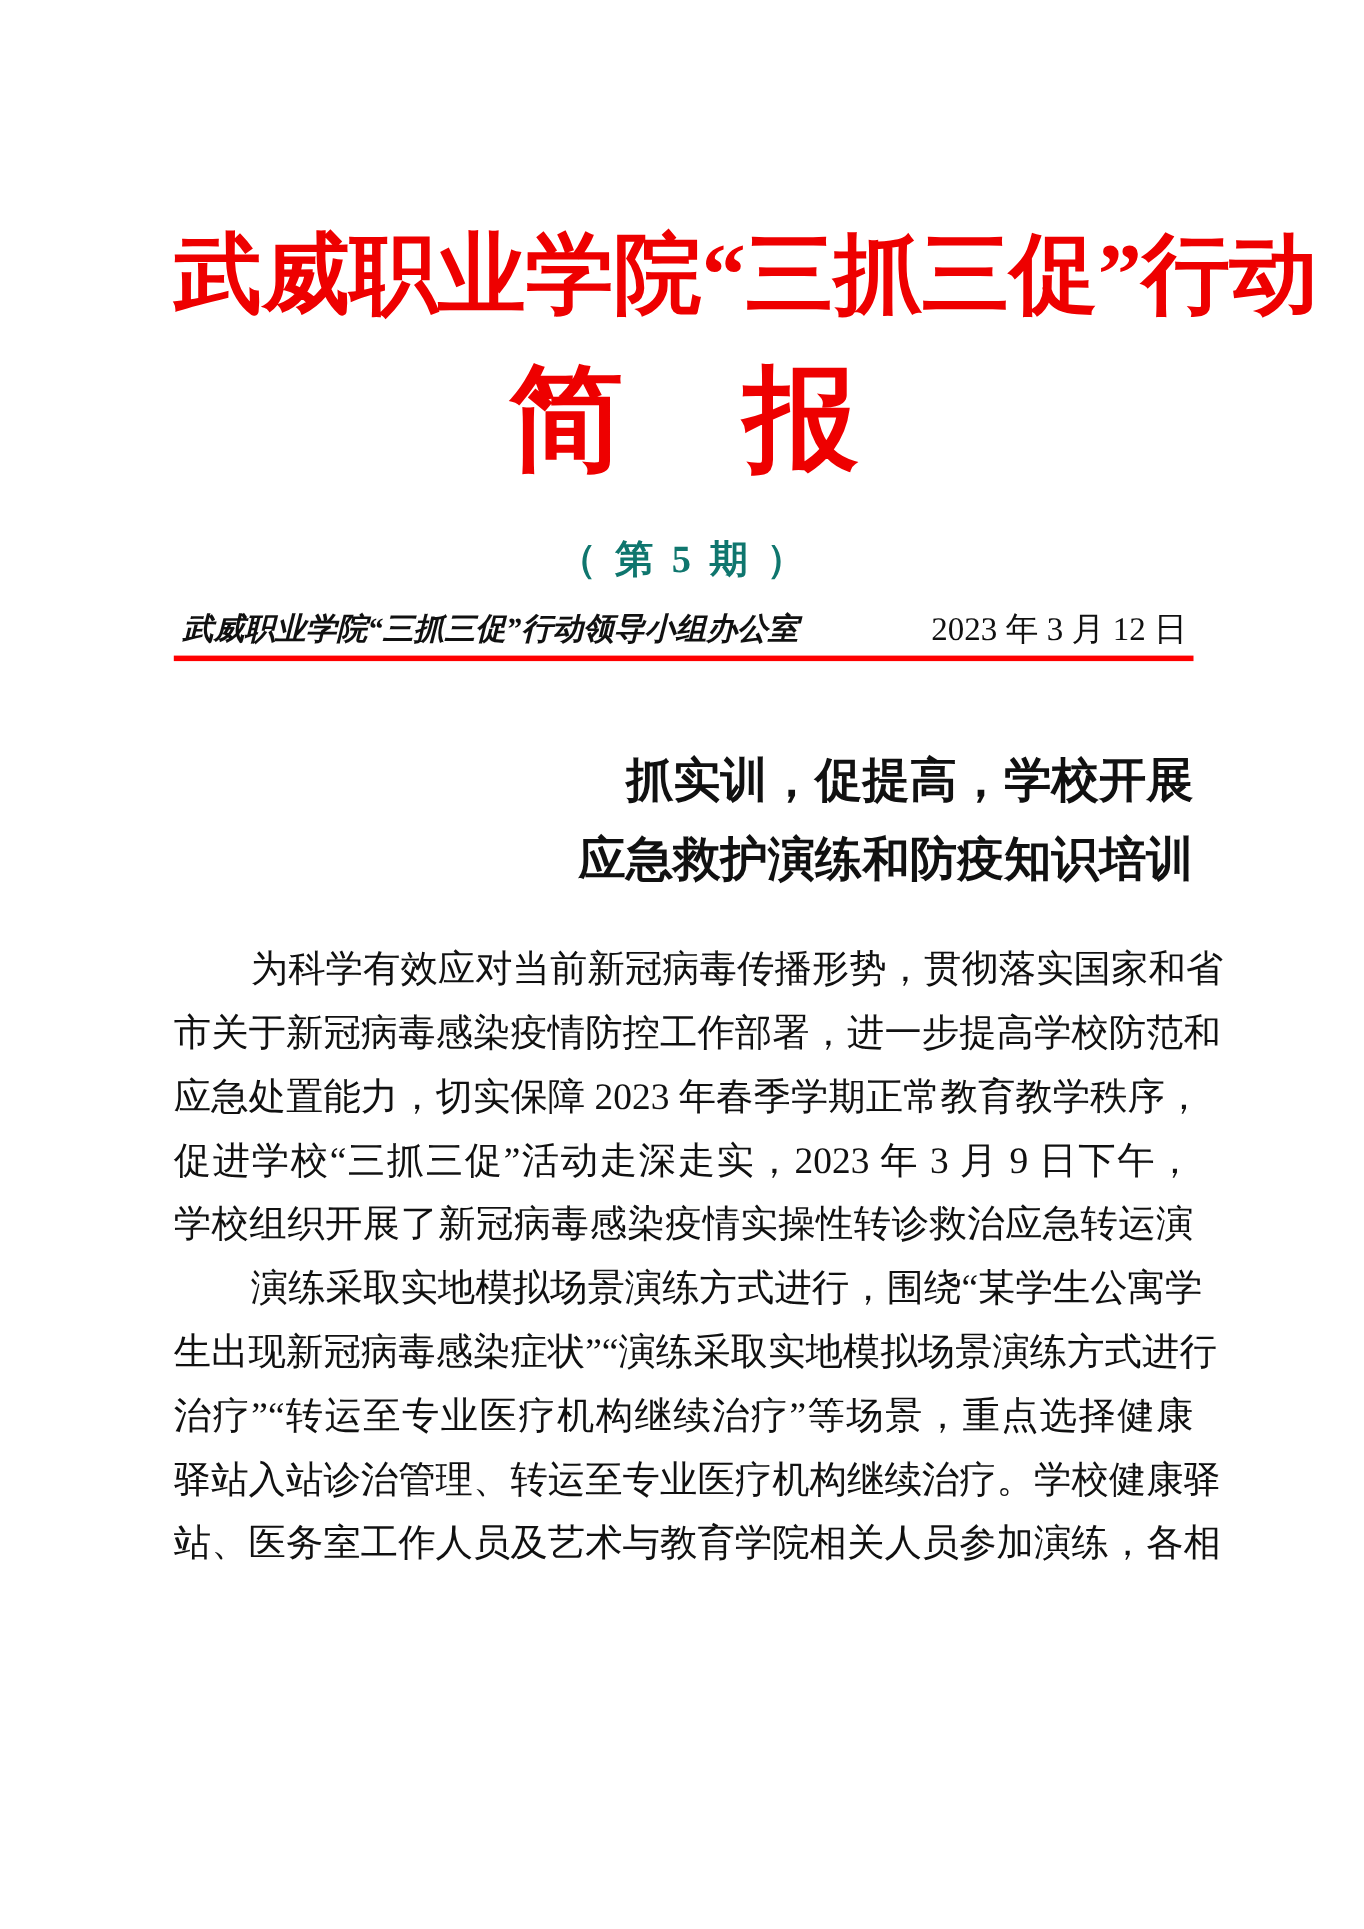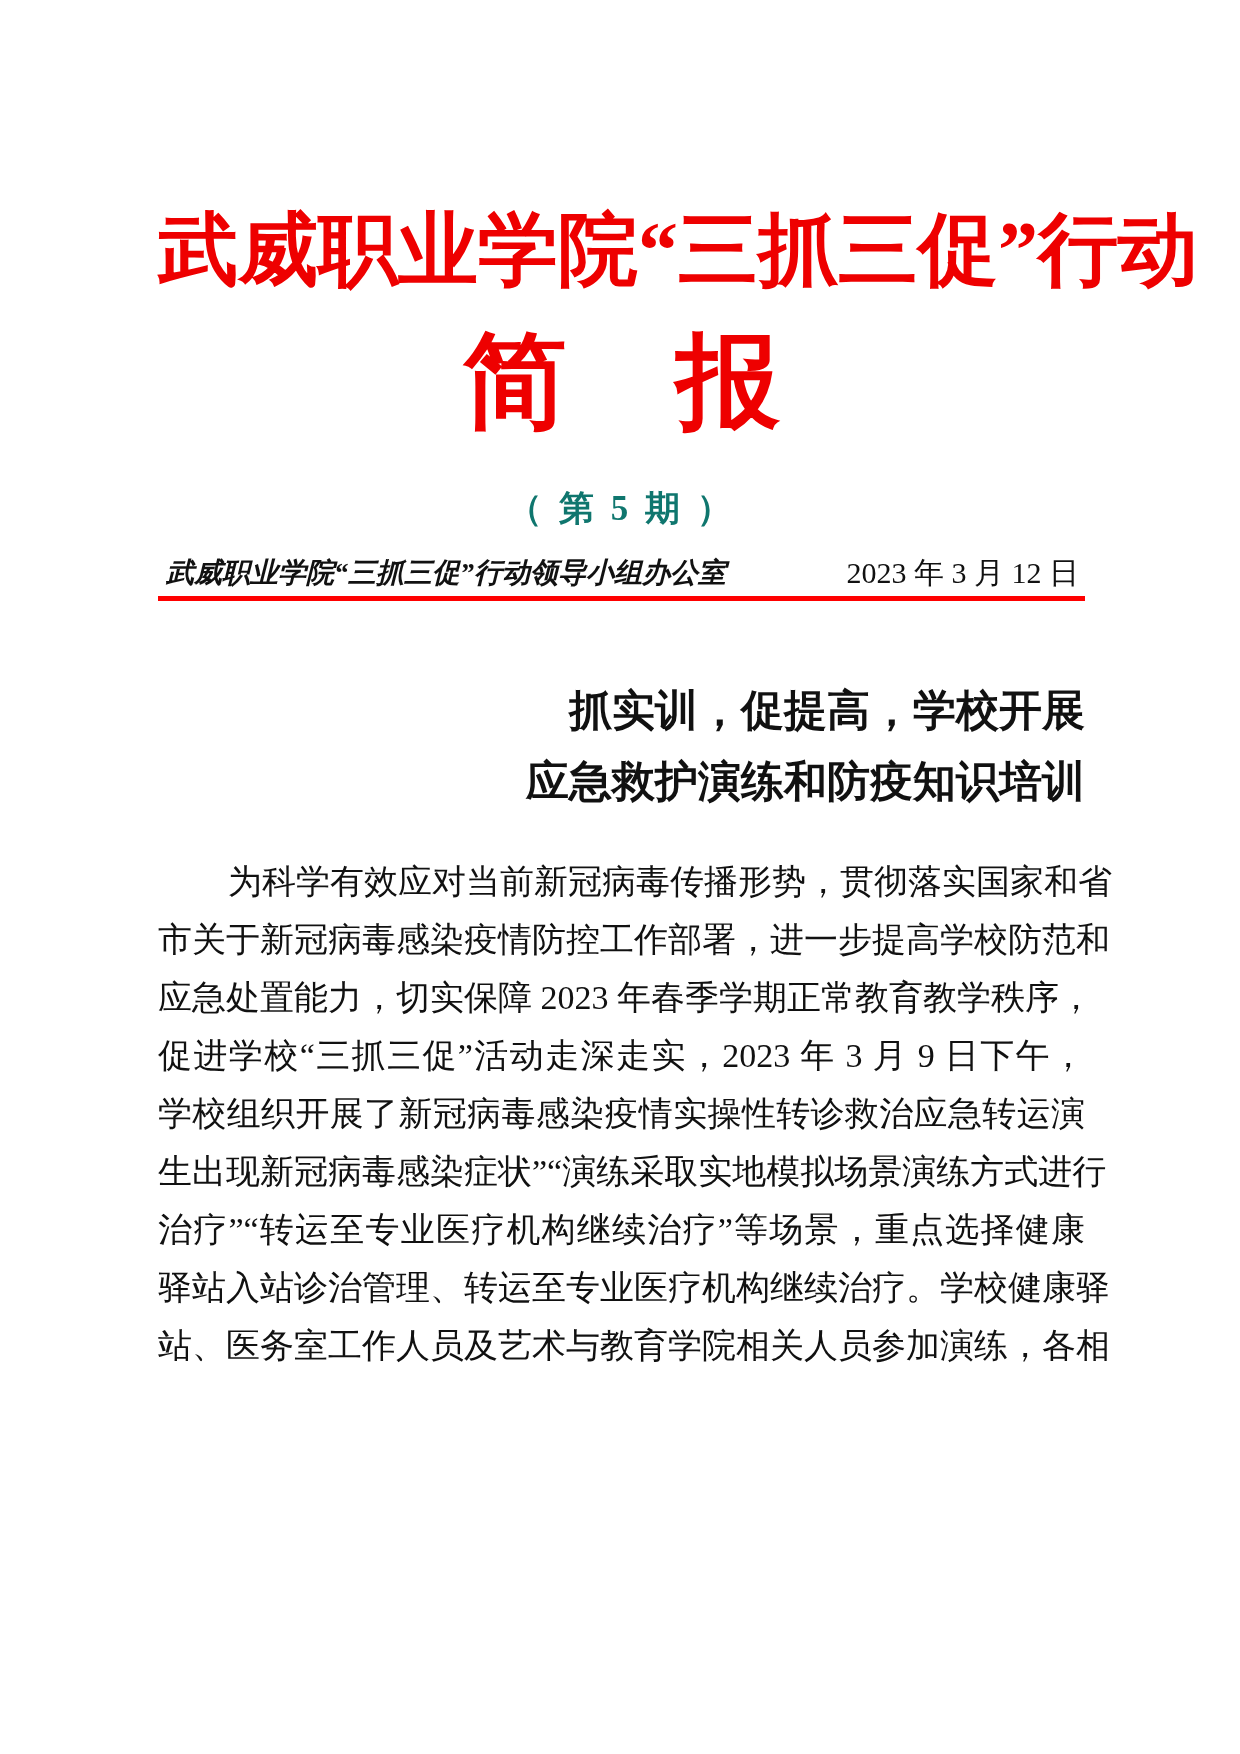--- a/index.html
+++ b/index.html
@@ -141,20 +141,21 @@
 
       <div>
         <div class="line indent">为科学有效应对当前新冠病毒传播形势，贯彻落实国家和省</div>
         <div class="line">市关于新冠病毒感染疫情防控工作部署，进一步提高学校防范和</div>
         <div class="line">应急处置能力，切实保障 2023 年春季学期正常教育教学秩序，</div>
         <div class="line">促进学校“三抓三促”活动走深走实，2023 年 3 月 9 日下午，</div>
         <div class="line">学校组织开展了新冠病毒感染疫情实操性转诊救治应急转运演</div>
       </div>
 
       <div>
+        <div class="line indent">演练采取实地模拟场景演练方式进行，围绕“某学生公寓学</div>
         <div class="line">生出现新冠病毒感染症状”“演练采取实地模拟场景演练方式进行</div>
         <div class="line">治疗”“转运至专业医疗机构继续治疗”等场景，重点选择健康</div>
         <div class="line">驿站入站诊治管理、转运至专业医疗机构继续治疗。学校健康驿</div>
         <div class="line">站、医务室工作人员及艺术与教育学院相关人员参加演练，各相</div>
       </div>
 
     </div>
   </div>
 
   <div class="bottom-rules">

